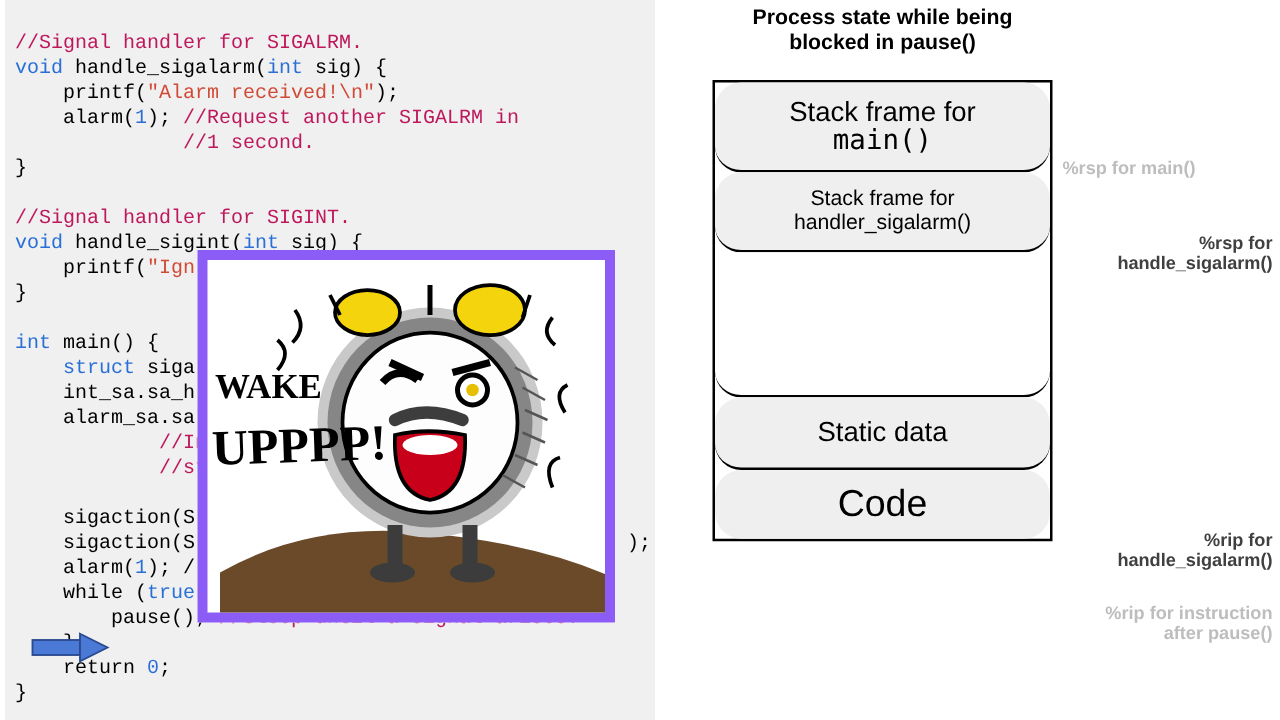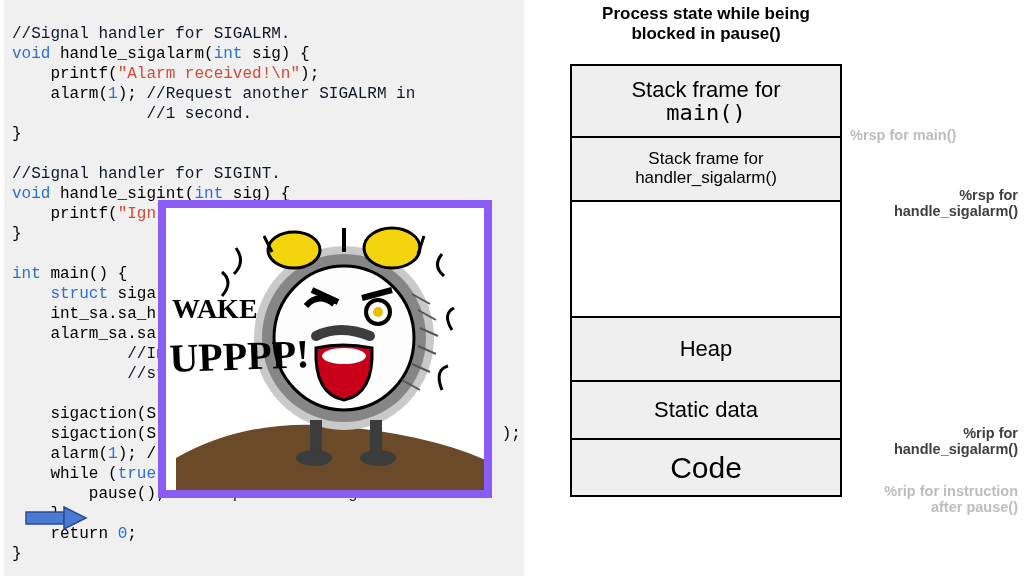--- a/index.html
+++ b/index.html
@@ -21,21 +21,21 @@
     padding: 4px 8px;
   }
   .code {
     font-family: Consolas, "Courier New", monospace;
     font-size: 16px;
     line-height: 1.25;
     white-space: pre;
     color: #000;
   }
   .kw { color: #2a6fd6; }     
-  .com { color: #0f172a; margin-top: 40px; }    
+  .com { color: #be185d; margin-top: 40px; }    
   .str { color: #d04a35; }    
   .num { color: #2a6fd6; }    
   .arrow-blue {
     position: absolute;
     left: 20px;
     top: 505px;
   }
   .clock-img {
     position: absolute;
     left: 154px;
@@ -72,20 +72,21 @@
   }
   .cell {
     border-bottom: 2px solid #000;
     background: #efefef;
     display: flex;
     align-items: center;
     justify-content: center;
     flex-direction: column;
     text-align: right;
     padding: 6px 4px;
+    border-radius: 21px;
   }
   .cell:last-child { border-bottom: none; }
   .cell-big { font-size: 22px; line-height: 1.05; height: 72px; }
   .cell-med { font-size: 17px; line-height: 1.1; height: 64px; }
   .cell-gap { background: #fff; height: 116px; }
   .cell-h  { font-size: 22px; height: 64px; }
   .cell-s  { font-size: 22px; height: 58px; }
   .cell-c  { font-size: 30px; height: 55px; }
   .ann {
     position: absolute;
@@ -206,23 +207,20 @@
   <div class="stack">
     <div class="cell cell-big">
       <span>Stack frame for</span>
       <span style="font-family:Consolas,monospace">main()</span>
     </div>
     <div class="cell cell-med">
       <span>Stack frame for</span>
       <span style="font-family:Liberation Sans, sans-serif">handler_sigalarm()</span>
     </div>
     <div class="cell cell-gap"></div>
-    <div class="cell cell-h">
-      <span>Heap</span>
-    </div>
     <div class="cell cell-s">
       <span>Static data</span>
     </div>
     <div class="cell cell-c">
       <span>Code</span>
     </div>
   </div>
 
   <svg class="ann-arrow" style="left:286px; top:130px;" width="26" height="14">
     <line x1="26" y1="7" x2="6" y2="7" stroke="#bdbdbd" stroke-width="3"></line>

